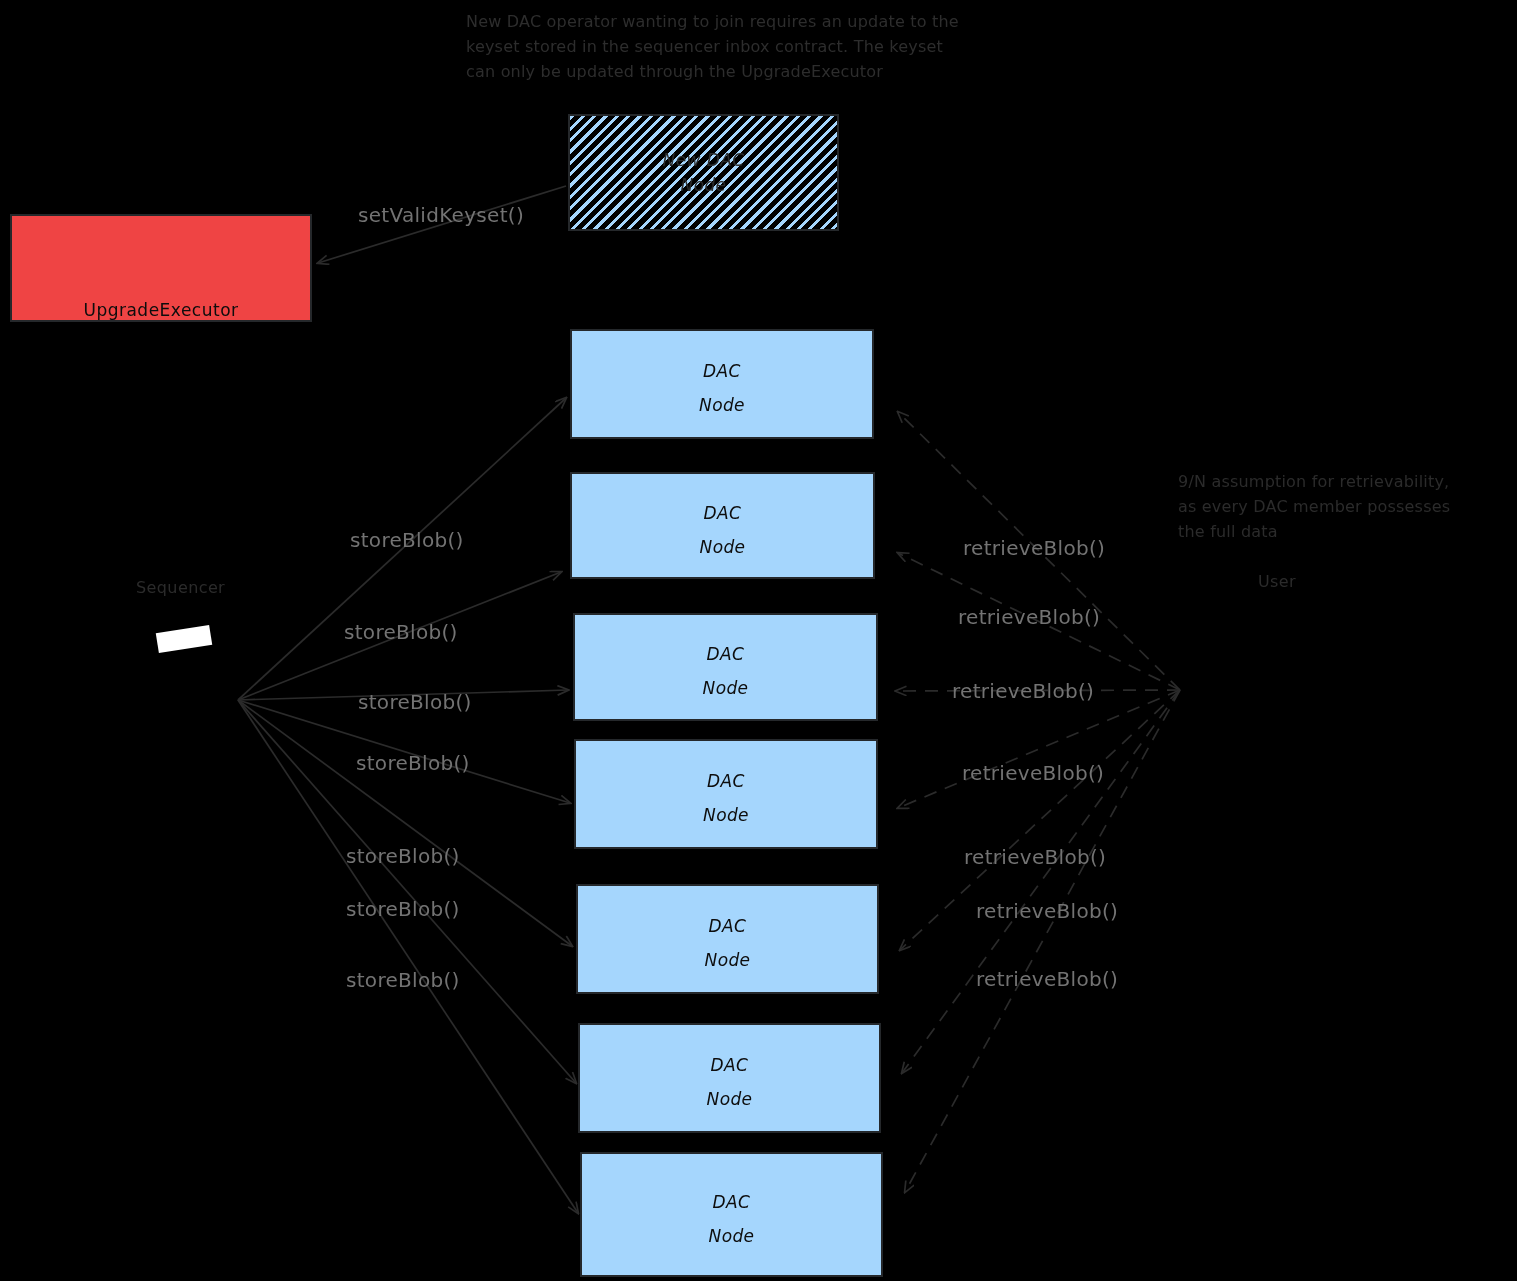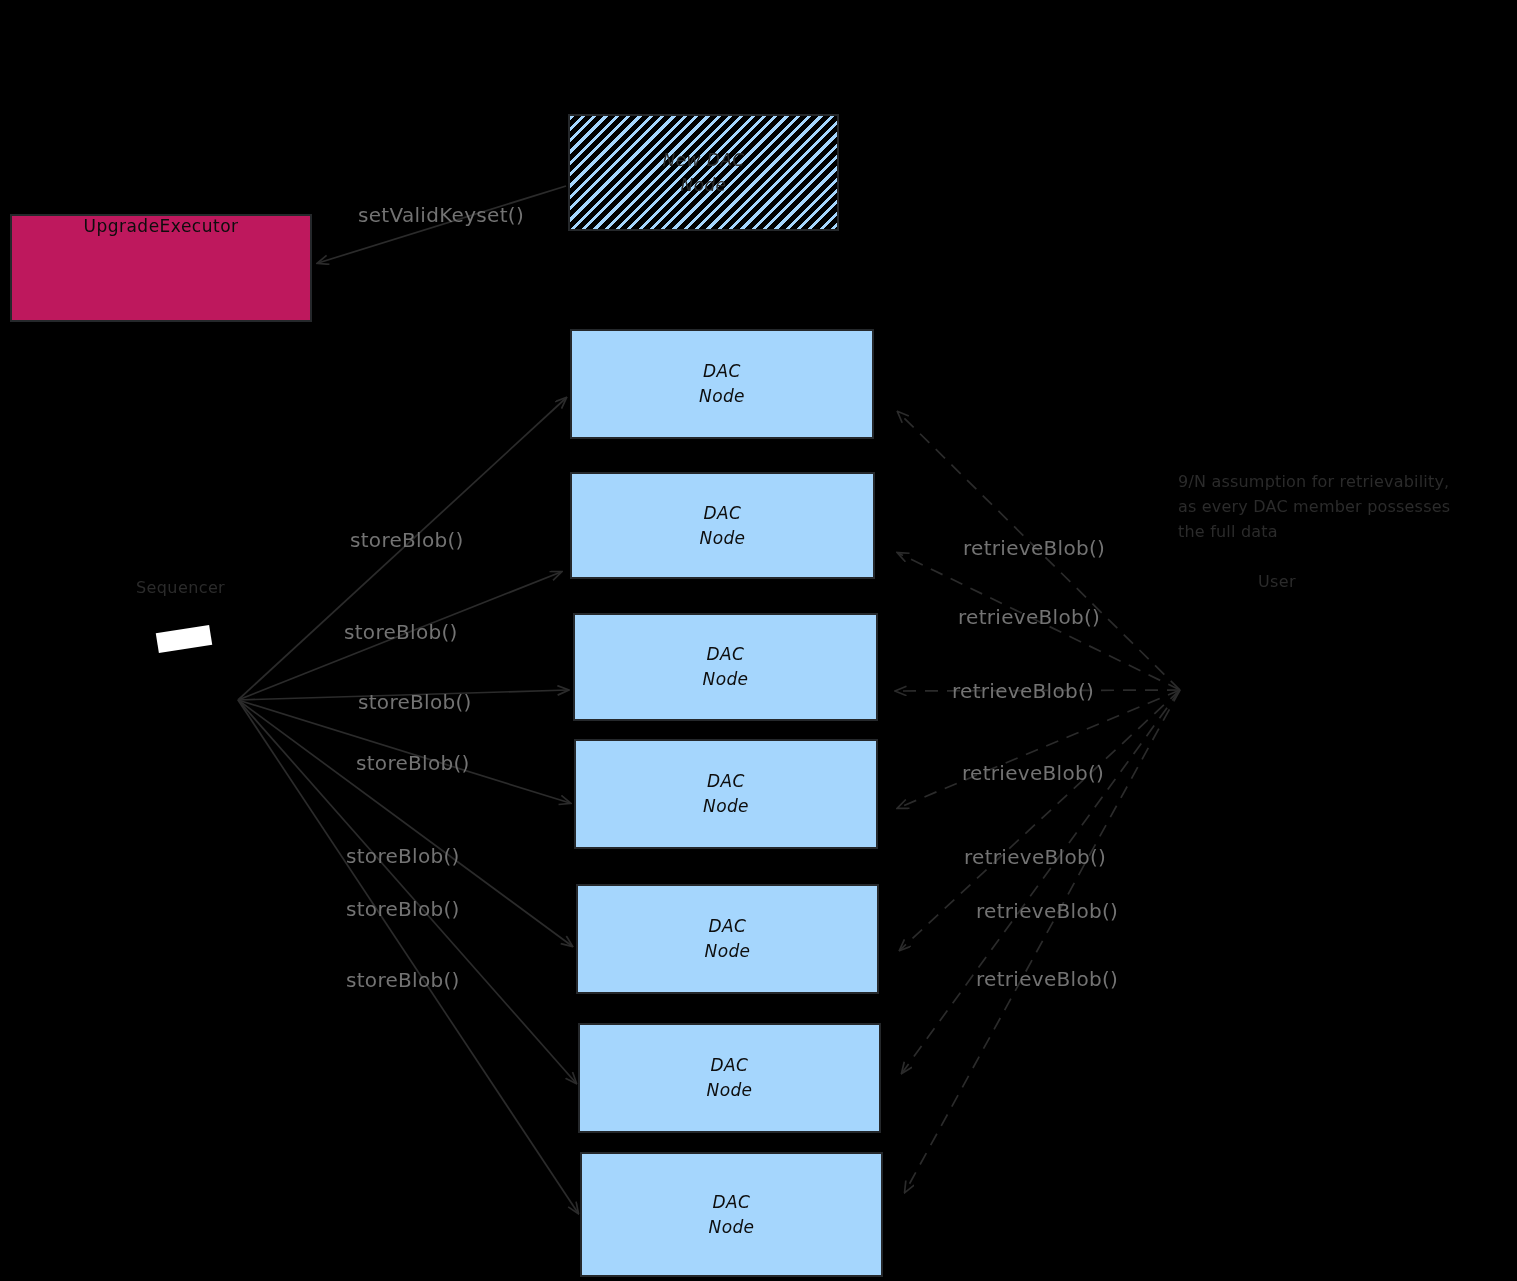--- a/index.html
+++ b/index.html
@@ -31,28 +31,28 @@
     display: flex;
     flex-direction: column;
     align-items: center;
     justify-content: center;
     color: #0d0d0d;
     font-size: 17px;
     line-height: 1.45;
     font-style: italic;
     letter-spacing: 0.4px;
   }
-  .node-box .ln { display: block; }
+  .node-box .ln { display: block; margin-top: 9px; }
   .exec-box {
     position: absolute;
-    background: #be185d;
+    background: #ef4444;
     border: 2px solid #25282b;
     box-sizing: border-box;
     display: flex;
-    align-items: flex-start;
+    align-items: flex-end;
     justify-content: center;
     color: #0d0d0d;
     font-size: 17px;
     letter-spacing: 0.5px;
   }
   .hatch-box {
     position: absolute;
     border: 2px solid #25282b;
     box-sizing: border-box;
     background-color: #000000;
@@ -135,20 +135,23 @@
       <path d="M1180,690 L898,412" marker-end="url(#ahd)"></path>
       <path d="M1180,690 L898,553" marker-end="url(#ahd)"></path>
       <path d="M1180,690 L896,691" marker-end="url(#ahd)"></path>
       <path d="M1180,690 L898,808" marker-end="url(#ahd)"></path>
       <path d="M1180,690 L900,950" marker-end="url(#ahd)"></path>
       <path d="M1180,690 L902,1073" marker-end="url(#ahd)"></path>
       <path d="M1180,690 L905,1192" marker-end="url(#ahd)"></path>
     </g>
   </svg>
 
+  <div class="note note-top" style="left:466px; top:10px;">New DAC operator wanting to join requires an update to the
+keyset stored in the sequencer inbox contract. The keyset
+can only be updated through the UpgradeExecutor</div>
 
   <div class="hatch-box" style="left:568px; top:114px; width:271px; height:117px;">
     <span class="ln">New DAC</span>
     <span class="ln">Node</span>
   </div>
 
   <div class="exec-box" style="left:10px; top:214px; width:302px; height:108px;">
     <span>UpgradeExecutor</span>
   </div>
 

